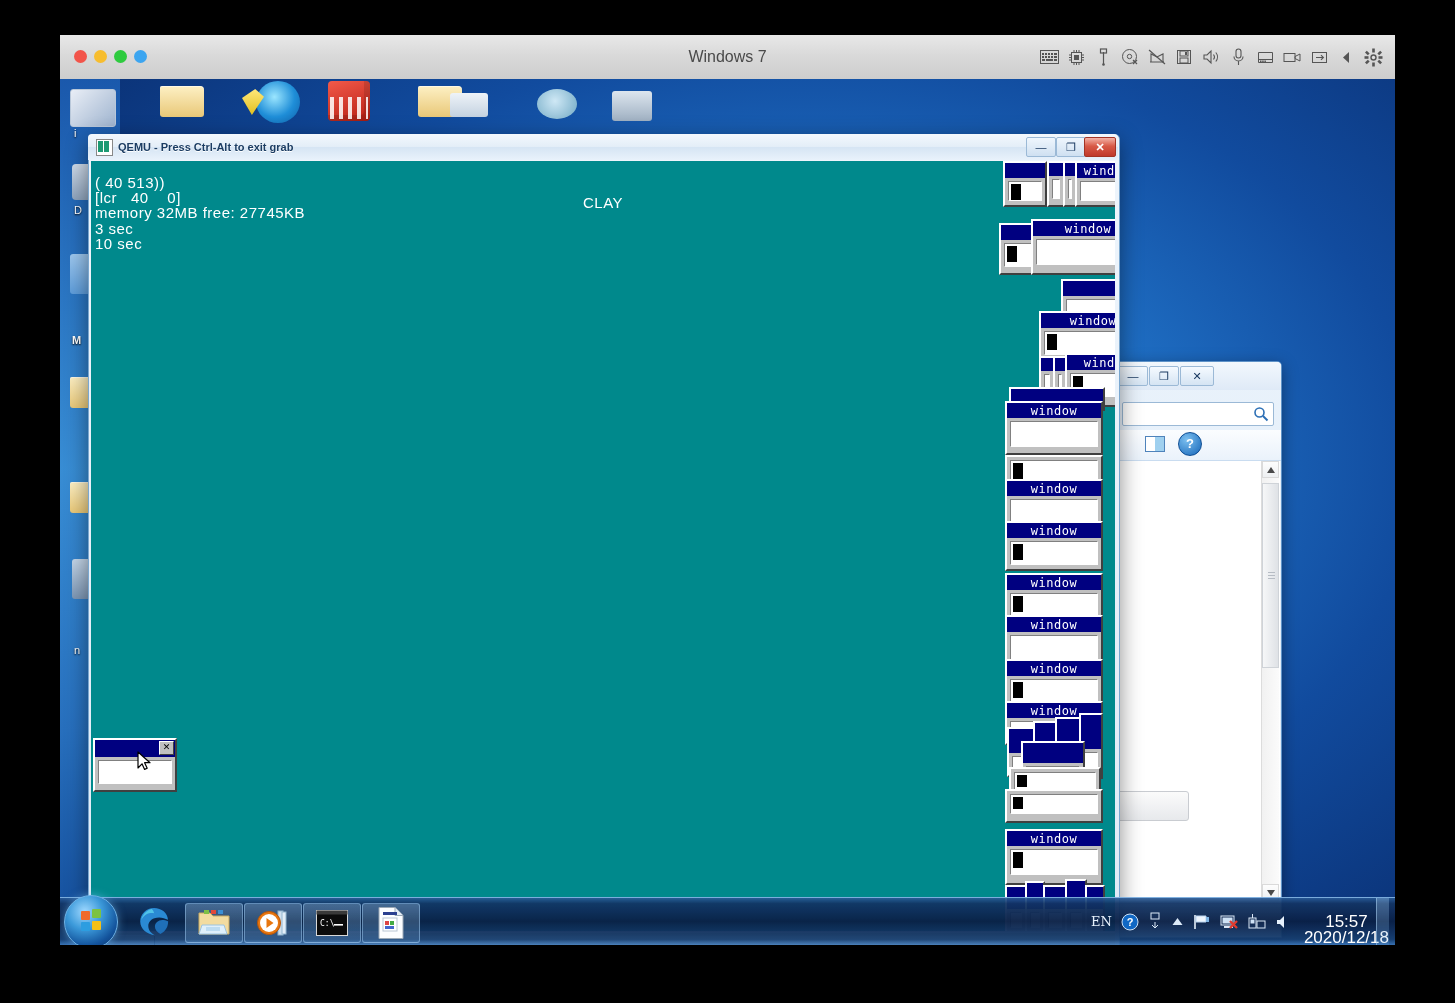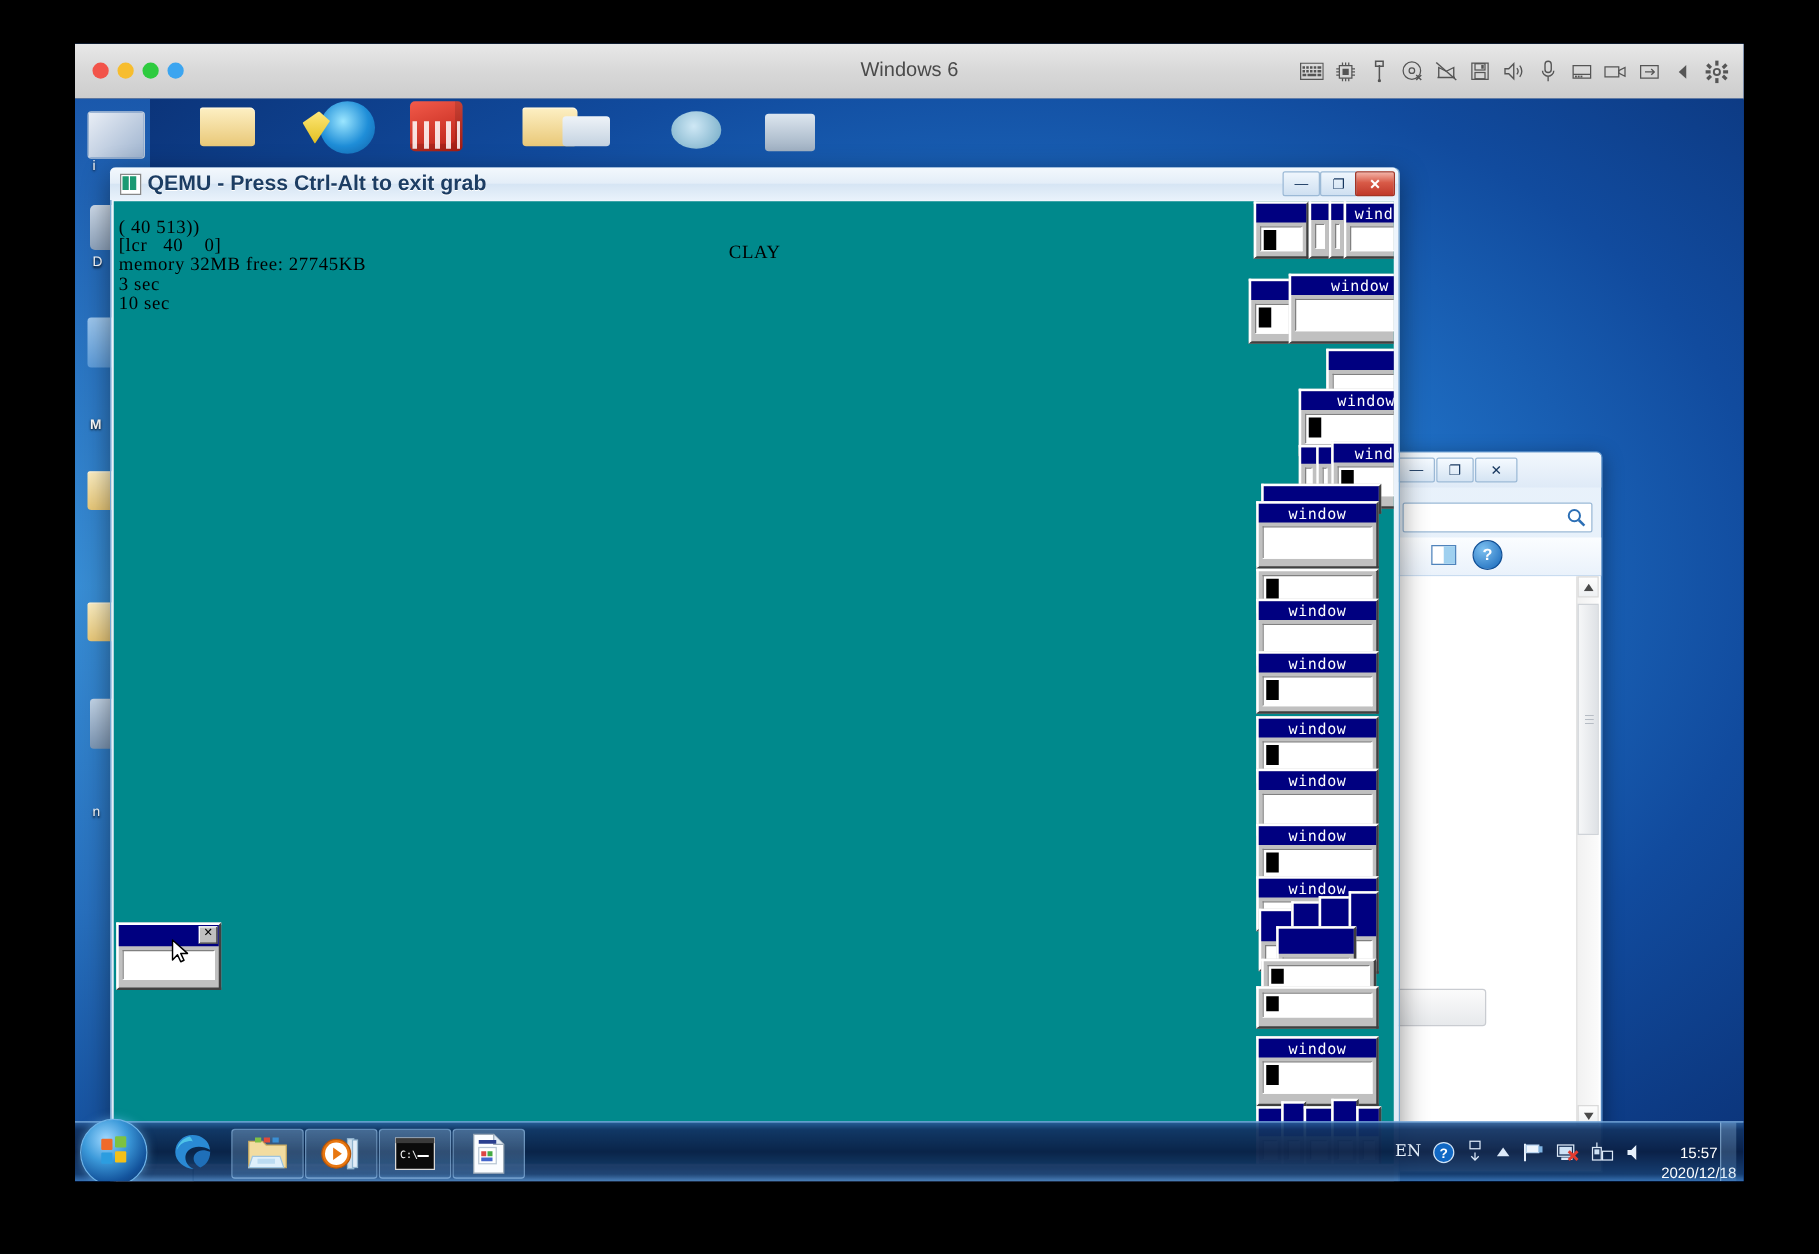--- a/index.html
+++ b/index.html
@@ -48,33 +48,33 @@
   #q-frame{position:absolute;left:0;top:0;width:1030px;height:830px;
     background:linear-gradient(to bottom,#eef5fc,#dfeaf6);
     border:1px solid #7aa7cf;border-radius:5px 5px 0 0;
     box-shadow:0 6px 22px rgba(0,0,0,.45);}
   #q-title{position:absolute;left:0;top:0;width:1030px;height:26px;
     background:linear-gradient(to bottom,#f3f8fd 0%,#e4eef8 48%,#d6e5f4 52%,#e9f2fb 100%);
     border-radius:4px 4px 0 0;}
   #q-icon{position:absolute;left:8px;top:5px;width:15px;height:15px;background:#fff;border:1px solid #888;}
   #q-icon:after{content:"";position:absolute;left:1px;top:1px;width:5px;height:11px;background:#1c9a73;}
   #q-icon-b{position:absolute;left:7px;top:1px;width:5px;height:11px;background:#1c9a73;}
-  #q-titletext{position:absolute;left:30px;top:0;height:16px;line-height:26px;font-size:17px;
+  #q-titletext{position:absolute;left:30px;top:0;height:16px;line-height:26px;font-size:11px;
     font-weight:bold;color:#1c3d63;text-shadow:0 1px 0 #fff;white-space:nowrap;}
   .q-btn{position:absolute;top:3px;width:28px;height:18px;border:1px solid #9bb9d6;border-radius:2px;
     display:flex;align-items:center;justify-content:center;font-size:11px;color:#16365e;}
   #q-min{right:62px;background:linear-gradient(to bottom,#eff6fd,#cfe0f1);}
   #q-max{right:32px;background:linear-gradient(to bottom,#eff6fd,#cfe0f1);}
   #q-close{right:2px;width:30px;background:linear-gradient(to bottom,#f3b2a6,#d85a47 45%,#c0392b);
     border-color:#a33425;color:#fff;font-weight:bold;}
   .gl{display:block;}
 
   
   #q-screen{position:absolute;left:3px;top:27px;width:1024px;height:770px;background:#00898c;overflow:hidden;}
-  .mono{font-family:Liberation Serif, serif;color:#000000;font-size:15px;line-height:15.2px;
+  .mono{font-family:Liberation Sans, sans-serif;color:#ffffff;font-size:15px;line-height:15.2px;
     letter-spacing:.5px;white-space:pre;}
   #q-console{position:absolute;left:4px;top:14px;}
   #q-clay{position:absolute;left:492px;top:34px;}
 
   
   #q-hscroll{position:absolute;left:3px;top:798px;width:1024px;height:20px;background:#d4d0c8;border-top:1px solid #fff;}
   #q-hthumb{position:absolute;left:2px;top:2px;width:60px;height:16px;background:#d4d0c8;
     border:1px solid #fff;border-right-color:#404040;border-bottom-color:#404040;}
 
   
@@ -136,38 +136,38 @@
   #startorb{position:absolute;left:4px;top:-3px;width:52px;height:52px;border-radius:50%;
     background:radial-gradient(circle at 38% 30%,#9fd8ff 0%,#3c9ada 36%,#13539c 70%,#0a2d60 100%);
     border:1px solid #6fb4e8;box-shadow:0 0 8px rgba(120,200,255,.5);}
   .orbpane{position:absolute;width:9px;height:9px;border-radius:1px;}
   .tb-item{position:absolute;top:5px;width:56px;height:38px;border-radius:3px;
     background:linear-gradient(to bottom,rgba(190,225,255,.30),rgba(120,180,235,.18));
     border:1px solid rgba(170,215,255,.45);display:flex;align-items:center;justify-content:center;}
   .tb-plain{background:none;border:none;}
   #tray{position:absolute;right:6px;top:0;height:47px;display:flex;align-items:center;gap:9px;}
   .tray-ic{display:flex;align-items:center;justify-content:center;color:#dce9f8;}
-  #clock{color:#fff;font-size:12px;text-align:center;line-height:16px;margin-left:4px;margin-top:16px;}
+  #clock{color:#fff;font-size:17px;text-align:center;line-height:16px;margin-left:4px;margin-top:16px;}
   #showdesk{position:absolute;right:0;top:0;width:12px;height:47px;
     background:linear-gradient(to bottom,rgba(175,215,250,.30),rgba(110,170,225,.18));
     border-left:1px solid rgba(175,215,250,.5);}
 </style>
 </head>
 <body>
 
 <div id="root">
 
   <div id="vmwin">
 
     <div id="mactitle">
       <div class="tl-dot" id="dot-red"></div>
       <div class="tl-dot" id="dot-yellow"></div>
       <div class="tl-dot" id="dot-green"></div>
       <div class="tl-dot" id="dot-blue"></div>
-      <div id="wintitle">Windows 6</div>
+      <div id="wintitle">Windows 7</div>
 
       <div id="macicons">
         <div class="mi">
           <svg class="gl" width="19" height="14" viewBox="0 0 19 14">
               <rect x="0.5" y="0.5" width="18" height="13" fill="none" stroke="#555"></rect>
           <g fill="#555">
                 <rect x="2" y="3" width="2" height="2"></rect>
                 <rect x="5" y="3" width="2" height="2"></rect>
                 <rect x="8" y="3" width="2" height="2"></rect>
                 <rect x="11" y="3" width="2" height="2"></rect>

